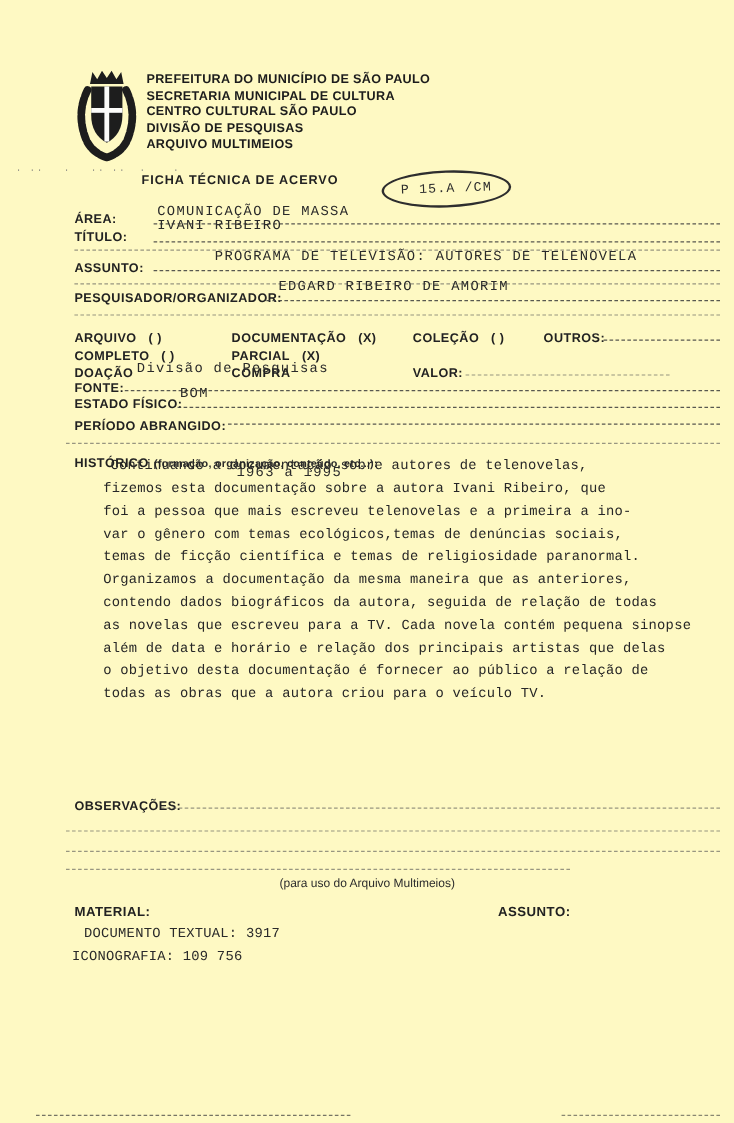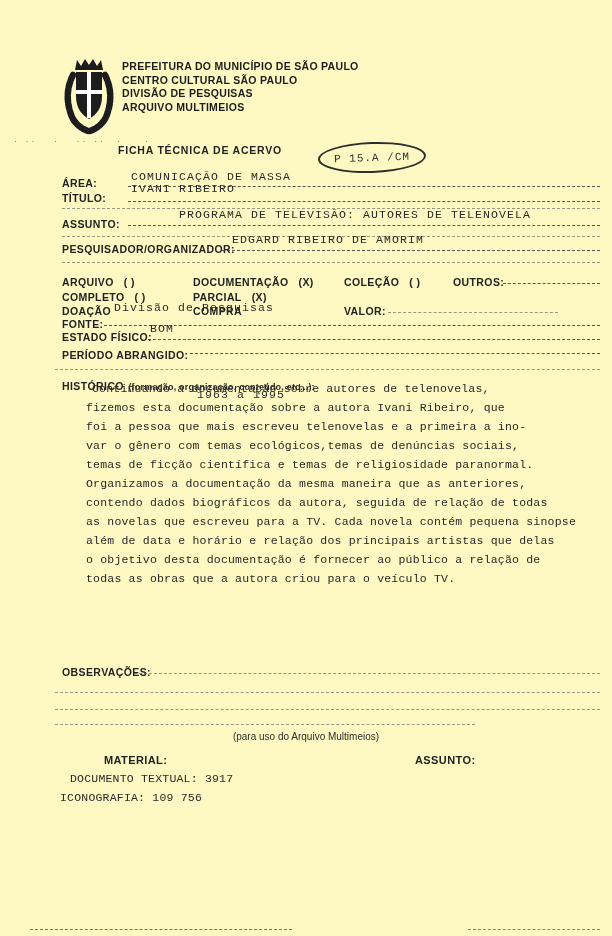--- a/index.html
+++ b/index.html
@@ -44,20 +44,21 @@
     <path d="M11 20 Q1 40 10 62 Q15 72 26 76" stroke="#1d1d1d" stroke-width="6.5" fill="none" stroke-linecap="round" stroke-dasharray="5 2.5"></path>
     <path d="M43 20 Q53 40 44 62 Q39 72 28 76" stroke="#1d1d1d" stroke-width="6.5" fill="none" stroke-linecap="round" stroke-dasharray="5 2.5"></path>
     <circle cx="8" cy="28" r="2.4" fill="#1d1d1d"></circle>
       <circle cx="46" cy="28" r="2.4" fill="#1d1d1d"></circle>
     <circle cx="7" cy="50" r="2.4" fill="#1d1d1d"></circle>
       <circle cx="47" cy="50" r="2.4" fill="#1d1d1d"></circle>
   </svg>
 
   <div class="abs" style="left:122px;top:60px;">
     <div class="org-line">PREFEITURA DO MUNICÍPIO DE SÃO PAULO</div>
+    <div class="org-line">SECRETARIA MUNICIPAL DE CULTURA</div>
     <div class="org-line">CENTRO CULTURAL SÃO PAULO</div>
     <div class="org-line">DIVISÃO DE PESQUISAS</div>
     <div class="org-line">ARQUIVO MULTIMEIOS</div>
   </div>
 
   <div class="abs artifact" style="left:14px;top:136px;">· ··&nbsp;&nbsp;&nbsp;·&nbsp;&nbsp;&nbsp;·· ··&nbsp;&nbsp;·&nbsp;&nbsp;&nbsp;&nbsp;·</div>
 
   <div class="abs lbl" style="left:118px;top:144px;letter-spacing:.8px;">FICHA TÉCNICA DE ACERVO</div>
   <div class="stamp">P 15.A /CM</div>
 
@@ -141,21 +142,21 @@
   </div>
 
   <div class="abs lbl" style="left:62px;top:666px;">OBSERVAÇÕES:</div>
   <div class="dline-light" style="left:134px;top:673px;width:466px;"></div>
   <div class="dline-light" style="left:55px;top:692px;width:545px;"></div>
   <div class="dline-light" style="left:55px;top:709px;width:545px;"></div>
   <div class="dline-light" style="left:55px;top:724px;width:420px;"></div>
 
   <div class="abs" style="left:0;top:731px;width:612px;text-align:center;font-size:10px;color:#2d2d2d;">(para uso do Arquivo Multimeios)</div>
 
-  <div class="abs lbl" style="left:62px;top:754px;font-size:11px;margin-left:42px;">MATERIAL:</div>
+  <div class="abs lbl" style="left:62px;top:754px;font-size:11px;">MATERIAL:</div>
   <div class="abs lbl" style="left:415px;top:754px;font-size:11px;">ASSUNTO:</div>
 
   <div class="abs typed-tight" style="left:70px;top:772px;">DOCUMENTO TEXTUAL: 3917</div>
   <div class="abs typed-tight" style="left:60px;top:791px;">ICONOGRAFIA: 109 756</div>
 
   <div class="dline" style="left:30px;top:929px;width:262px;opacity:.7;"></div>
   <div class="dline" style="left:468px;top:929px;width:132px;opacity:.6;"></div>
 
 </div>
 

